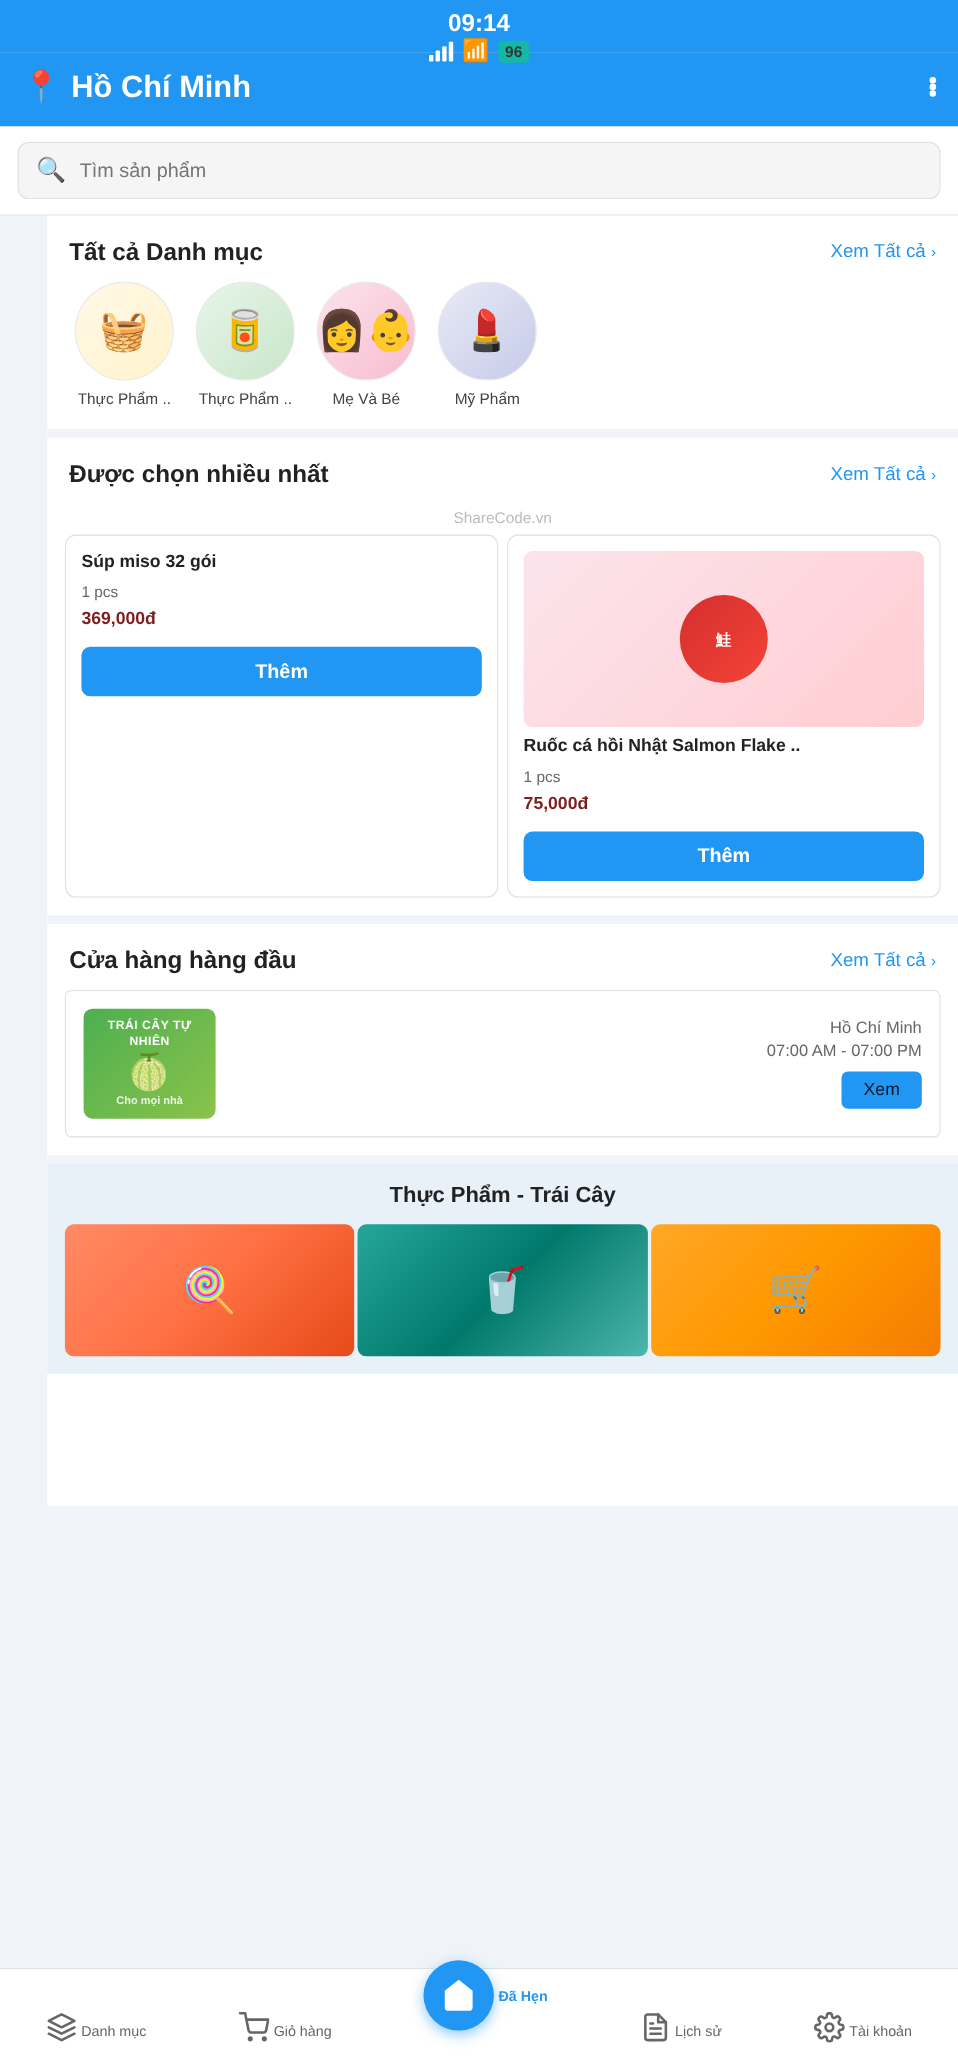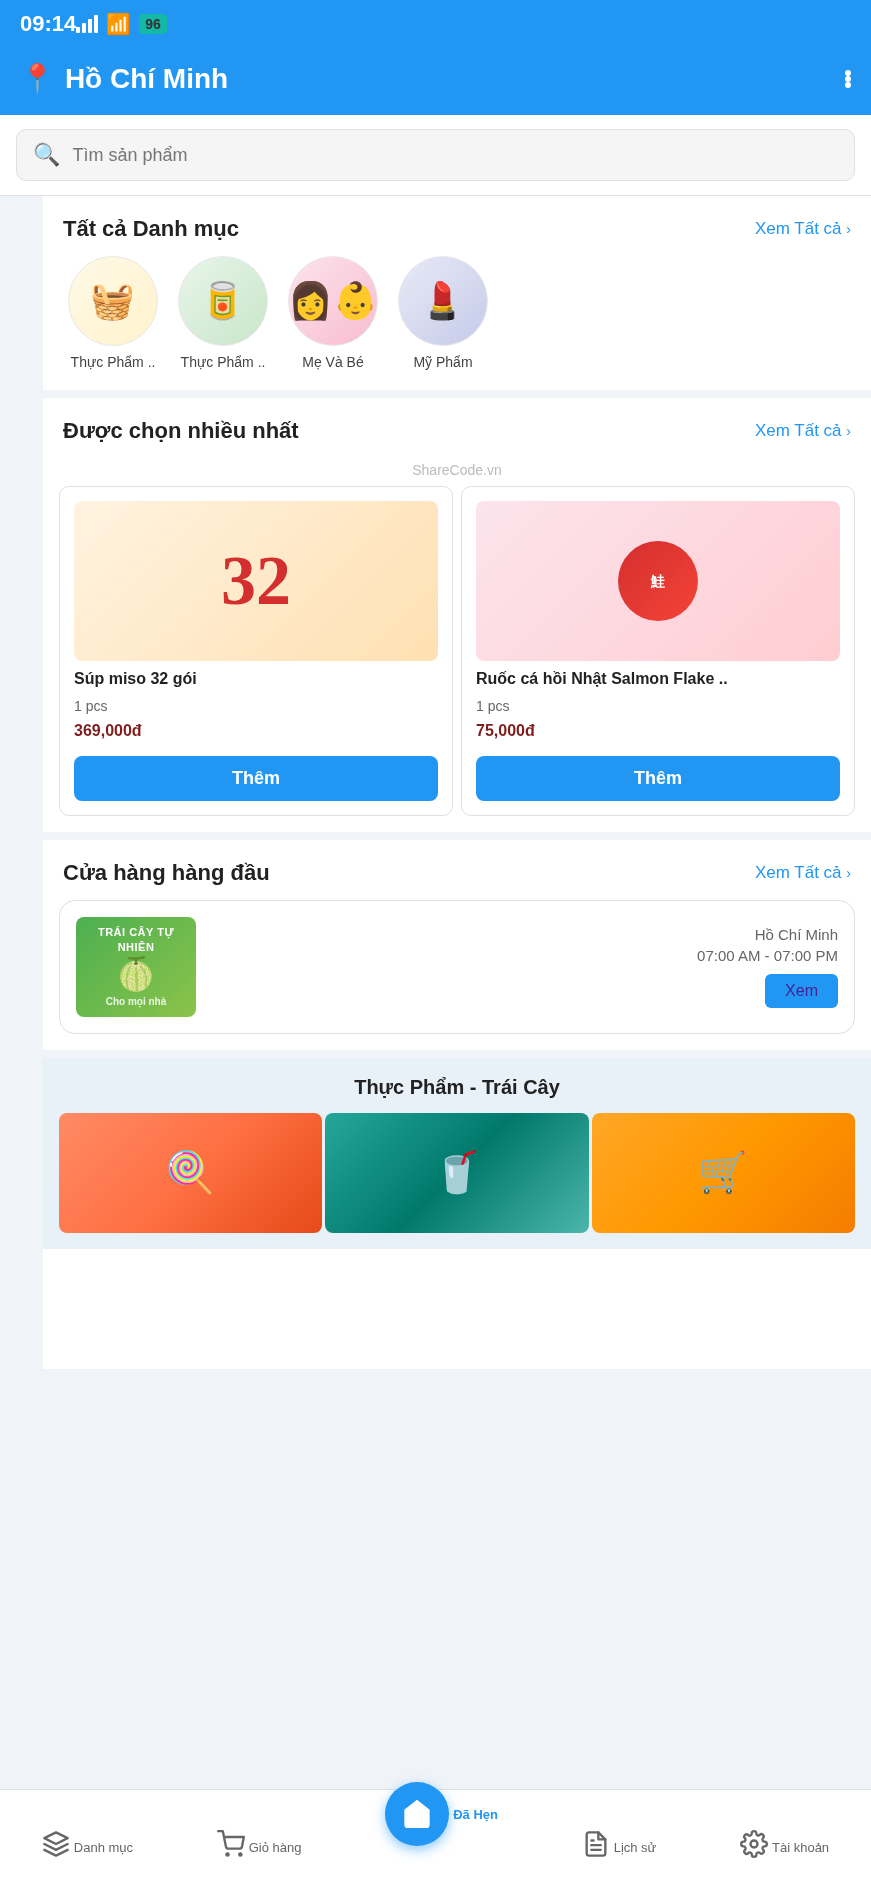--- a/index.html
+++ b/index.html
@@ -10,23 +10,25 @@
       width: 871px;
       min-height: 1884px;
       overflow-x: hidden;
     }
 
     
     .status-bar {
       background: #2196F3;
       color: white;
       display: flex;
+      justify-content: space-between;
       align-items: center;
       padding: 8px 20px;
       height: 48px;
+      flex-direction: column;
     }
     .status-time {
       font-size: 22px;
       font-weight: 600;
     }
     .status-icons {
       display: flex;
       align-items: center;
       gap: 8px;
       font-size: 16px;
@@ -254,21 +256,21 @@
       font-weight: 600;
       cursor: pointer;
       width: 100%;
       margin-top: 8px;
     }
 
     
     .store-card {
       margin: 0 16px 16px;
       border: 1px solid #e0e0e0;
-      border-radius: 16px;
+      border-radius: 6px;
       display: flex;
       align-items: center;
       padding: 16px;
       gap: 16px;
       background: white;
     }
     .store-logo {
       width: 120px;
       height: 100px;
       border-radius: 8px;
@@ -299,21 +301,21 @@
       color: #666;
       margin-bottom: 4px;
     }
     .store-hours {
       font-size: 15px;
       color: #666;
       margin-bottom: 10px;
     }
     .store-view-btn {
       background: #2196F3;
-      color: #4c1d95;
+      color: #0f172a;
       border: none;
       border-radius: 6px;
       padding: 8px 20px;
       font-size: 16px;
       cursor: pointer;
       font-weight: 500;
     }
 
     
     .food-section {
@@ -520,23 +522,20 @@
       <span>Xem Tất cả</span>
       <span class="see-all-arrow"> ›</span>
     </span>
   </div>
 
   <div class="watermark">ShareCode.vn</div>
 
   <div class="products-grid">
 
     <div class="product-card">
-      <div class="product-image product-img-miso">
-        <span class="miso-number">32</span>
-      </div>
       <span class="product-name">Súp miso 32 gói</span>
       <span class="product-qty">1 pcs</span>
       <span class="product-price">369,000đ</span>
       <button class="add-btn">Thêm</button>
     </div>
 
     <div class="product-card">
       <div class="product-image product-img-salmon">
         <div class="salmon-can">
           <span>鮭</span>

